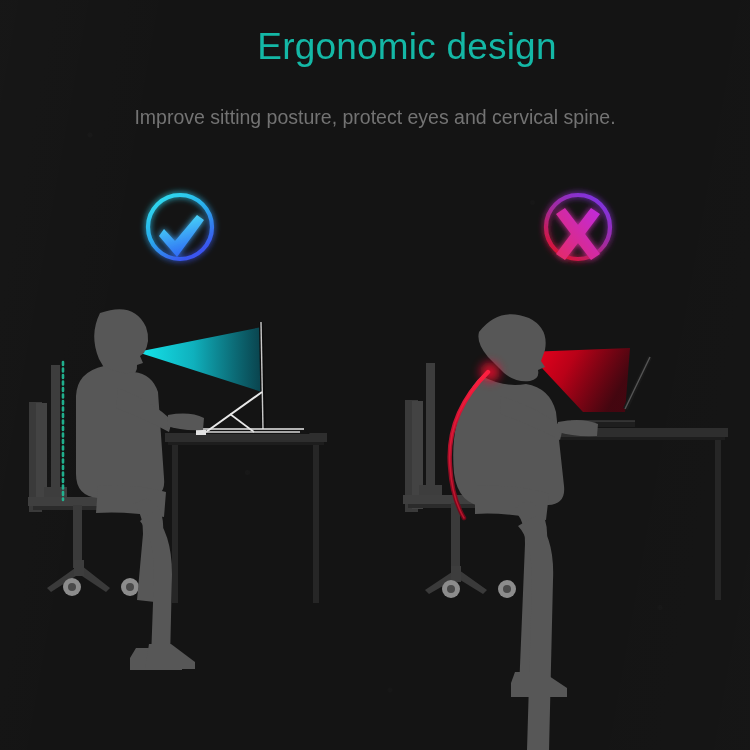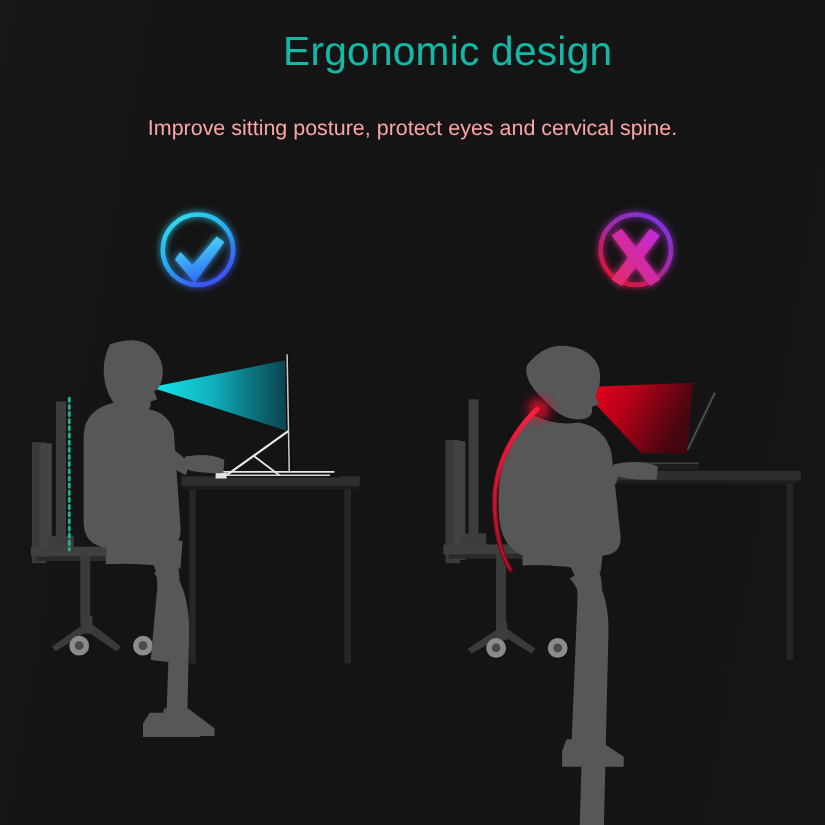--- a/index.html
+++ b/index.html
@@ -59,21 +59,21 @@
     z-index: 2;
   }
   .sr { position: absolute; width: 1px; height: 1px; overflow: hidden; clip: rect(0 0 0 0); }
 </style>
 </head>
 <body>
 
 <div id="stage" style="background: rgb(20, 20, 20);">
 
   <div id="title" style="color: #14b8a6; margin-left: 32px;">Ergonomic design</div>
-  <div id="subtitle" style="color: #fca5a5;">Improve sitting posture, protect eyes and cervical spine.</div>
+  <div id="subtitle" style="color: #737373;">Improve sitting posture, protect eyes and cervical spine.</div>
 
   <svg class="scene" style="left:0px;" width="375" height="750" viewBox="0 0 375 750">
     <defs>
       <linearGradient id="gazeTeal" x1="0" y1="0" x2="1" y2="0">
         <stop offset="0%" stop-color="#15e8ee" stop-opacity="1"></stop>
         <stop offset="45%" stop-color="#0fb9c6" stop-opacity="0.95"></stop>
         <stop offset="100%" stop-color="#084a56" stop-opacity="0.85"></stop>
       </linearGradient>
       <linearGradient id="ringTeal" x1="0" y1="0" x2="0.6" y2="1">
         <stop offset="0%" stop-color="#2fe6ee"></stop>

